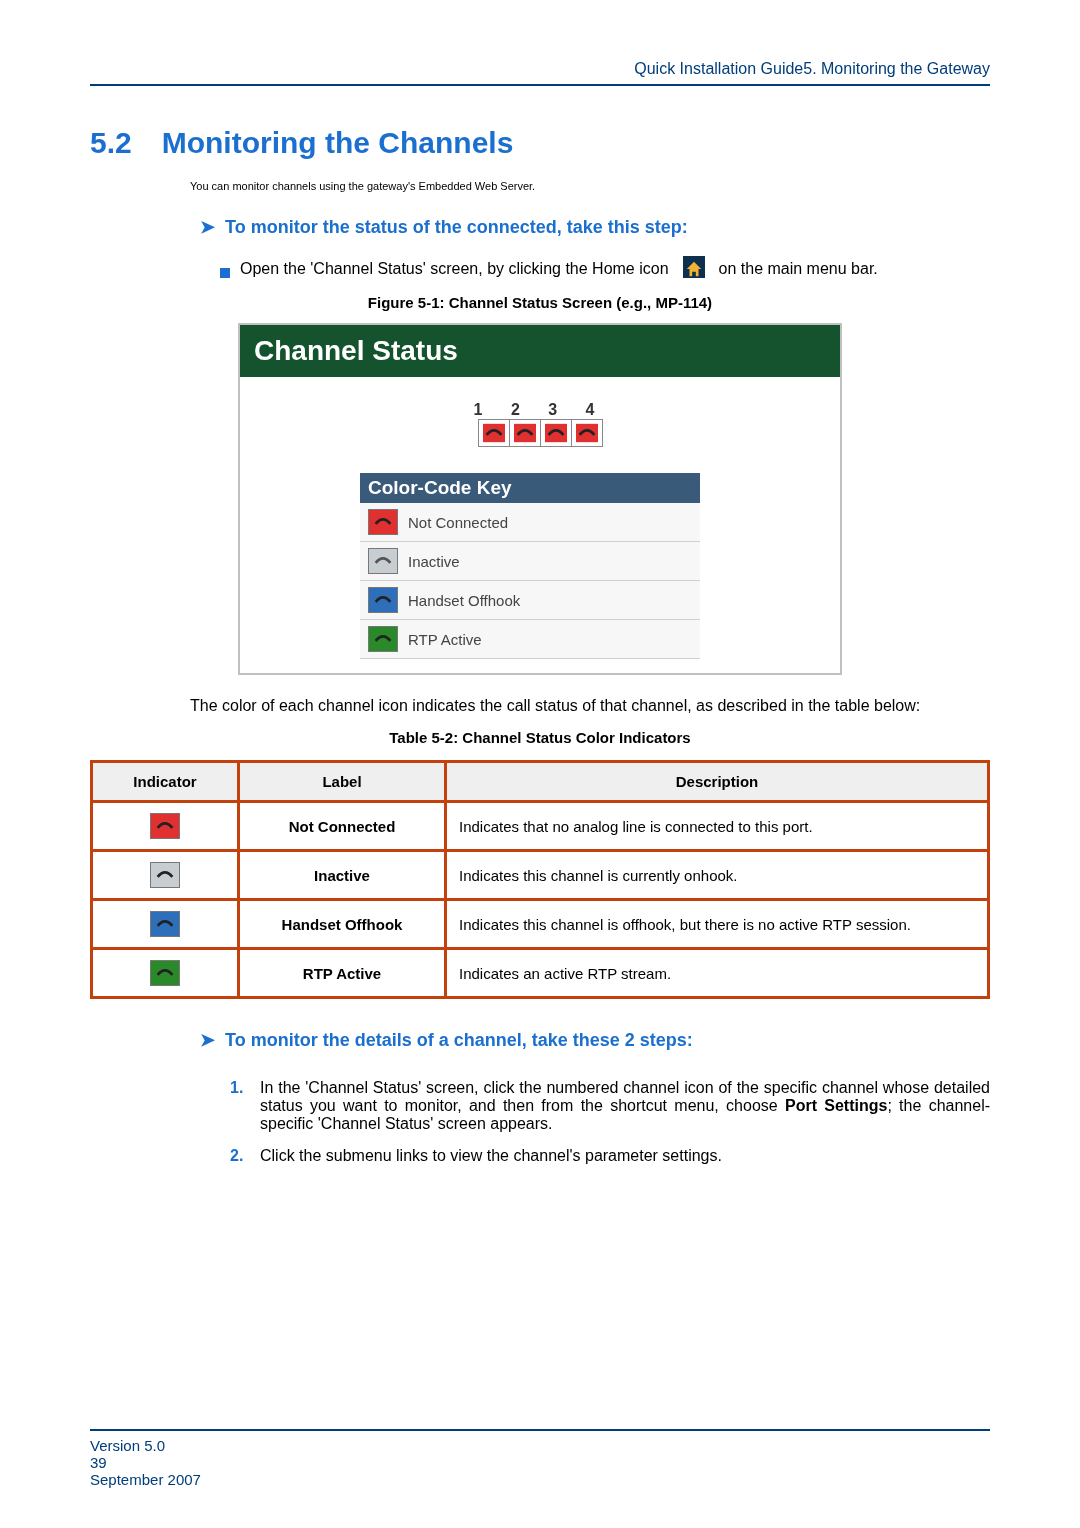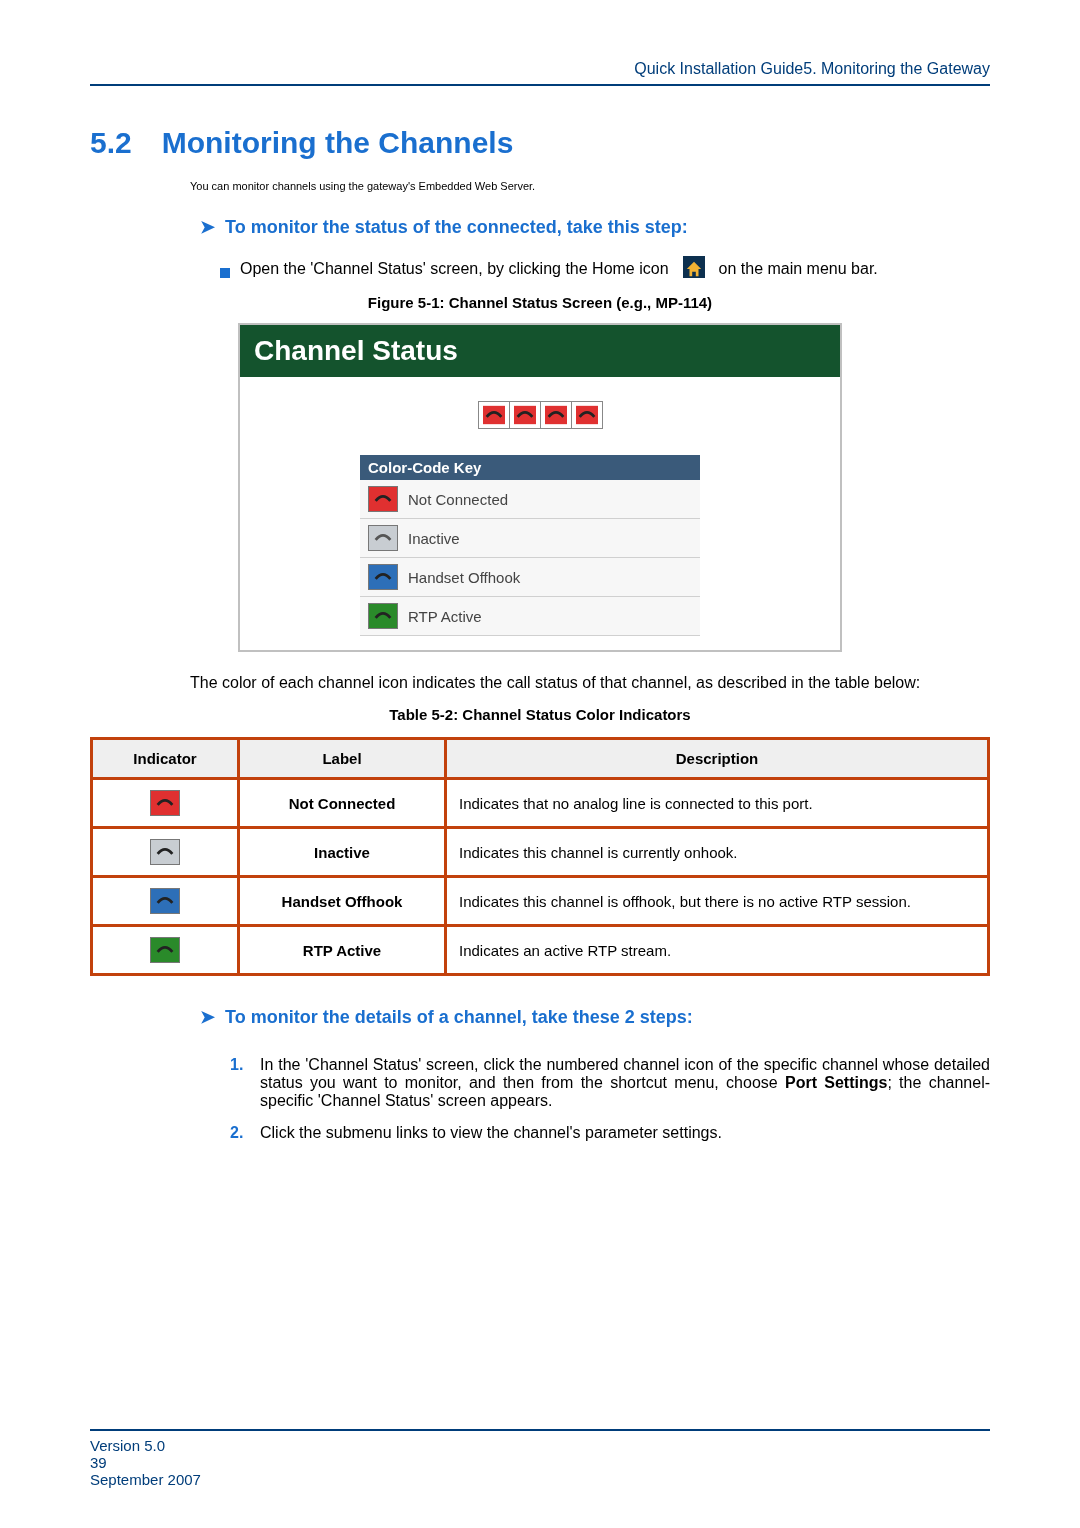--- a/index.html
+++ b/index.html
@@ -93,21 +93,21 @@
   }
   .ch-cell + .ch-cell { border-left: 1px solid #888; }
   .phone-icon { width: 22px; height: 20px; }
   .key-box {
     width: 340px;
     margin: 0 auto 0 120px;
   }
   .key-title {
     background: #3a5a7a;
     color: #fff;
-    font-size: 15px;
+    font-size: 19px;
     font-weight: bold;
     padding: 4px 8px;
   }
   .key-row {
     display: flex;
     align-items: center;
     gap: 10px;
     padding: 6px 8px;
     border-bottom: 1px solid #d0d0d0;
     background: #f7f7f7;
@@ -208,20 +208,21 @@
       </svg>
   </span>
   <span>on the main menu bar.</span>
 </div>
 
 <p class="fig-caption">Figure 5-1: Channel Status Screen (e.g., MP-114)</p>
 
 <div class="cs-box">
   <div class="cs-title-bar">Channel Status</div>
   <div class="cs-channels">
+    <div class="ch-nums">1  2  3  4</div>
     <div class="ch-row">
       <span class="ch-cell">
           <svg class="phone-icon" viewBox="0 0 24 20">
             <rect x="0" y="0" width="24" height="20" fill="#e03030"></rect>
             <path d="M4 12 q8 -10 16 0" stroke="#222" stroke-width="3" fill="none"></path>
           </svg>
         </span>
       <span class="ch-cell">
           <svg class="phone-icon" viewBox="0 0 24 20">
             <rect x="0" y="0" width="24" height="20" fill="#e03030"></rect>

